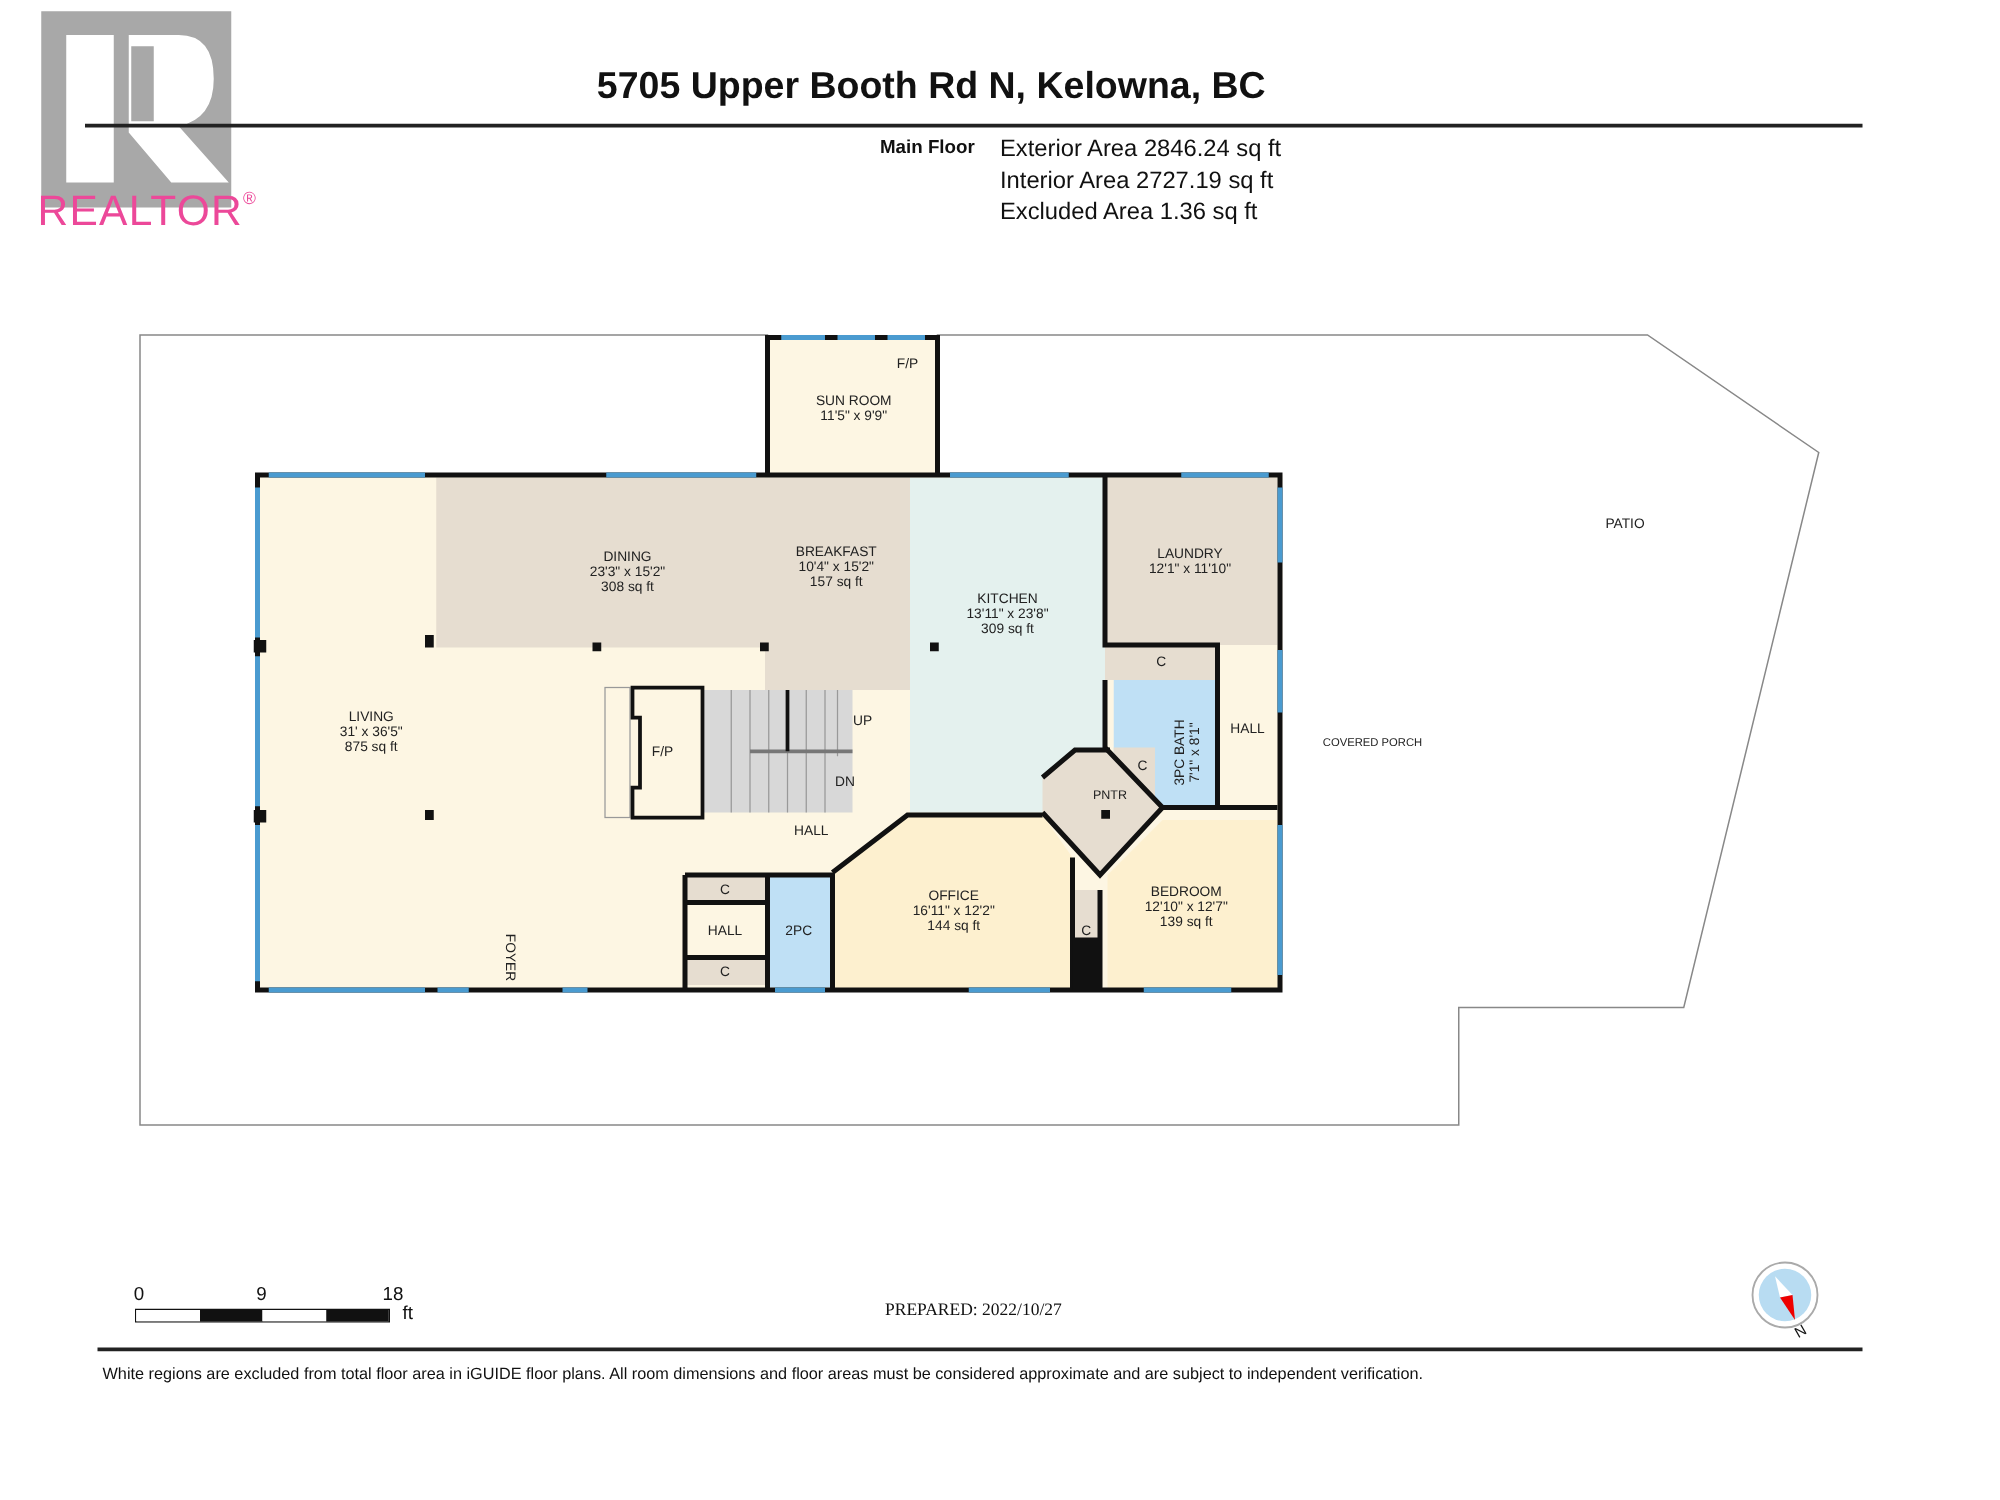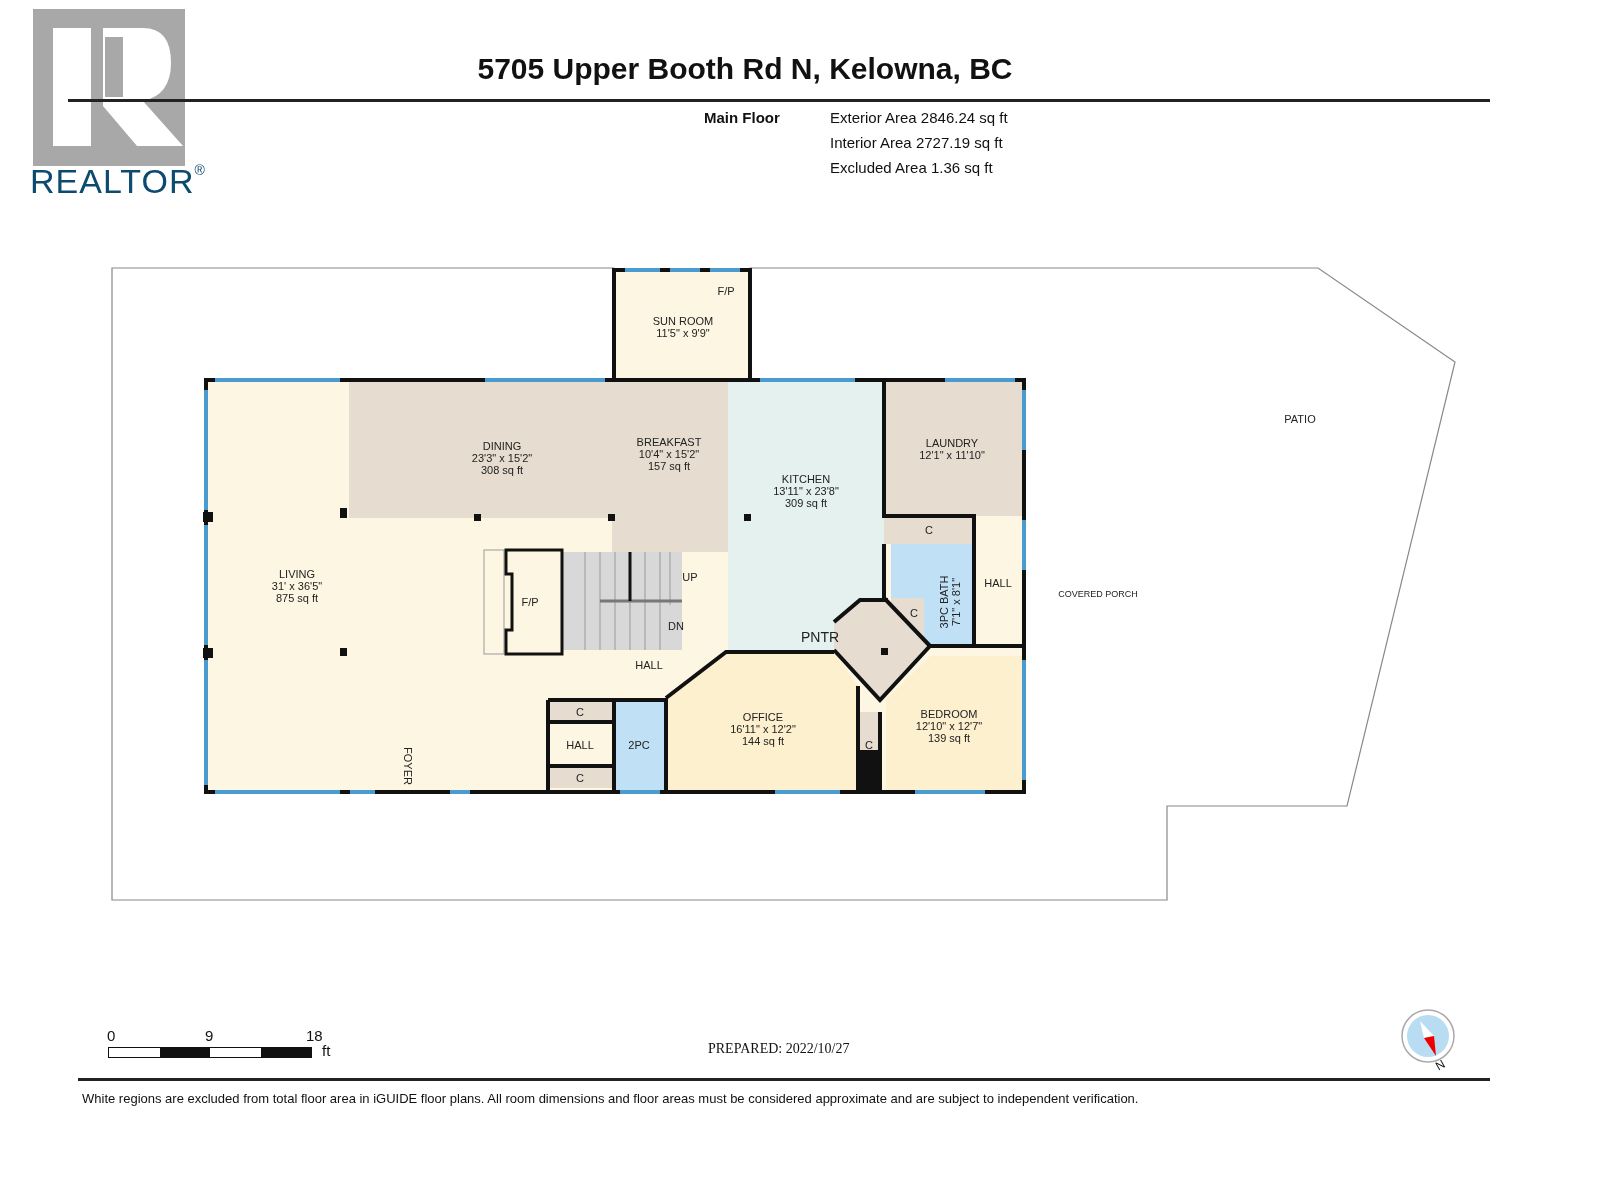--- a/index.html
+++ b/index.html
@@ -1,24 +1,24 @@
 <!DOCTYPE html>
 <html><head>
   <meta charset="utf-8">
   <style>
     html, body { margin: 0; padding: 0; background: #ffffff; }
     body { width: 1600px; height: 1200px; position: relative; overflow: hidden; font-family: "Liberation Sans", sans-serif; color: #111; }
     .abs { position: absolute; }
     .logo-box { left: 33px; top: 9px; width: 152px; height: 157px; background: #a8a8a8; }
-    .logo-text { left: 30px; top: 162px; font-size: 34px; color: #0c4a6e; letter-spacing: 1px; font-family: "Liberation Sans", sans-serif; }
+    .logo-text { left: 30px; top: 150px; font-size: 34px; color: #ec4899; letter-spacing: 1px; font-family: "Liberation Sans", sans-serif; }
     .logo-reg { font-size: 14px; vertical-align: top; }
     .title { left: 200px; width: 1090px; top: 52px; text-align: center; font-size: 30px; font-weight: bold; }
     .rule-top { left: 68px; top: 99px; width: 1422px; height: 3px; background: #222; }
     .meta-label { left: 704px; top: 109px; font-size: 15px; font-weight: bold; }
-    .meta-line { left: 800px; font-size: 15px; margin-left: 30px; }
+    .meta-line { left: 800px; font-size: 19px; }
     .rule-bottom { left: 78px; top: 1078px; width: 1412px; height: 3px; background: #222; }
     .footer-note { left: 82px; top: 1091px; font-size: 13px; }
     .prepared { left: 708px; top: 1041px; font-size: 14px; font-family: Liberation Serif, serif; }
     .scale-num { font-size: 15px; top: 1027px; }
     .scale-ft { left: 322px; top: 1042px; font-size: 15px; }
     .scale-bar { left: 108px; top: 1047px; width: 202px; height: 9px; border: 1px solid #111; display: flex; }
     .scale-bar div { flex: 1; }
     .room-label { position: absolute; text-align: center; font-size: 11px; line-height: 12px; color: #222; transform: translateX(-50%); white-space: nowrap; }
     .room-label span { display: block; }
   </style>
@@ -191,21 +191,21 @@
 <div class="room-label" style="left:950px;top:590px;transform:translateX(-50%) rotate(-90deg);">
     <span>3PC BATH</span>
     <span>7'1" x 8'1"</span>
   </div>
 <div class="room-label" style="left:998px;top:577px">
     <span>HALL</span>
   </div>
 <div class="room-label" style="left:914px;top:607px">
     <span>C</span>
   </div>
-<div class="room-label" style="left:820px;top:631px;font-size:14px">
+<div class="room-label" style="left:888px;top:631px;font-size:10px">
     <span>PNTR</span>
   </div>
 <div class="room-label" style="left:763px;top:711px">
     <span>OFFICE</span>
     <span>16'11" x 12'2"</span>
     <span>144 sq ft</span>
   </div>
 <div class="room-label" style="left:949px;top:708px">
     <span>BEDROOM</span>
     <span>12'10" x 12'7"</span>

